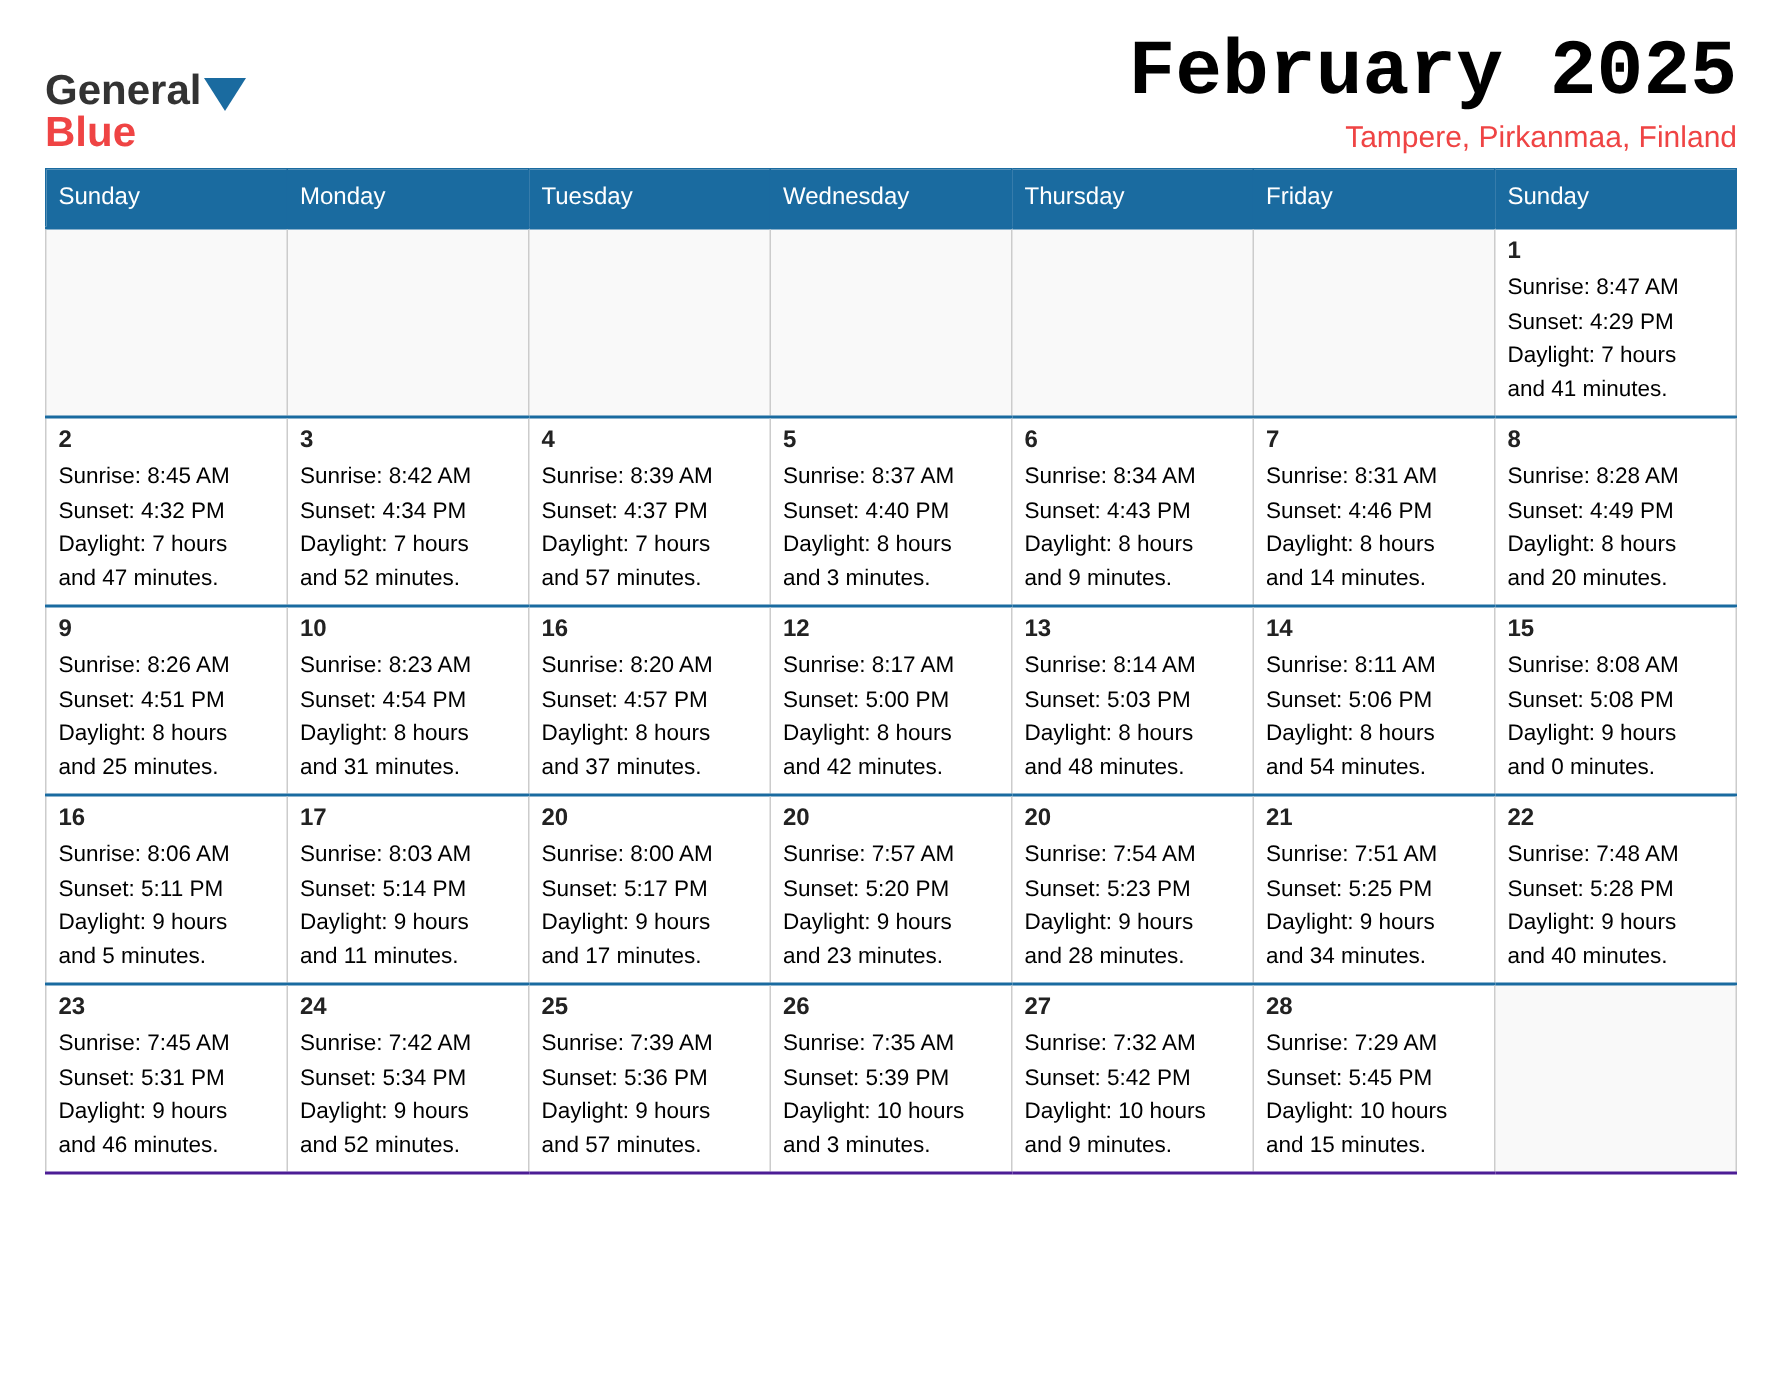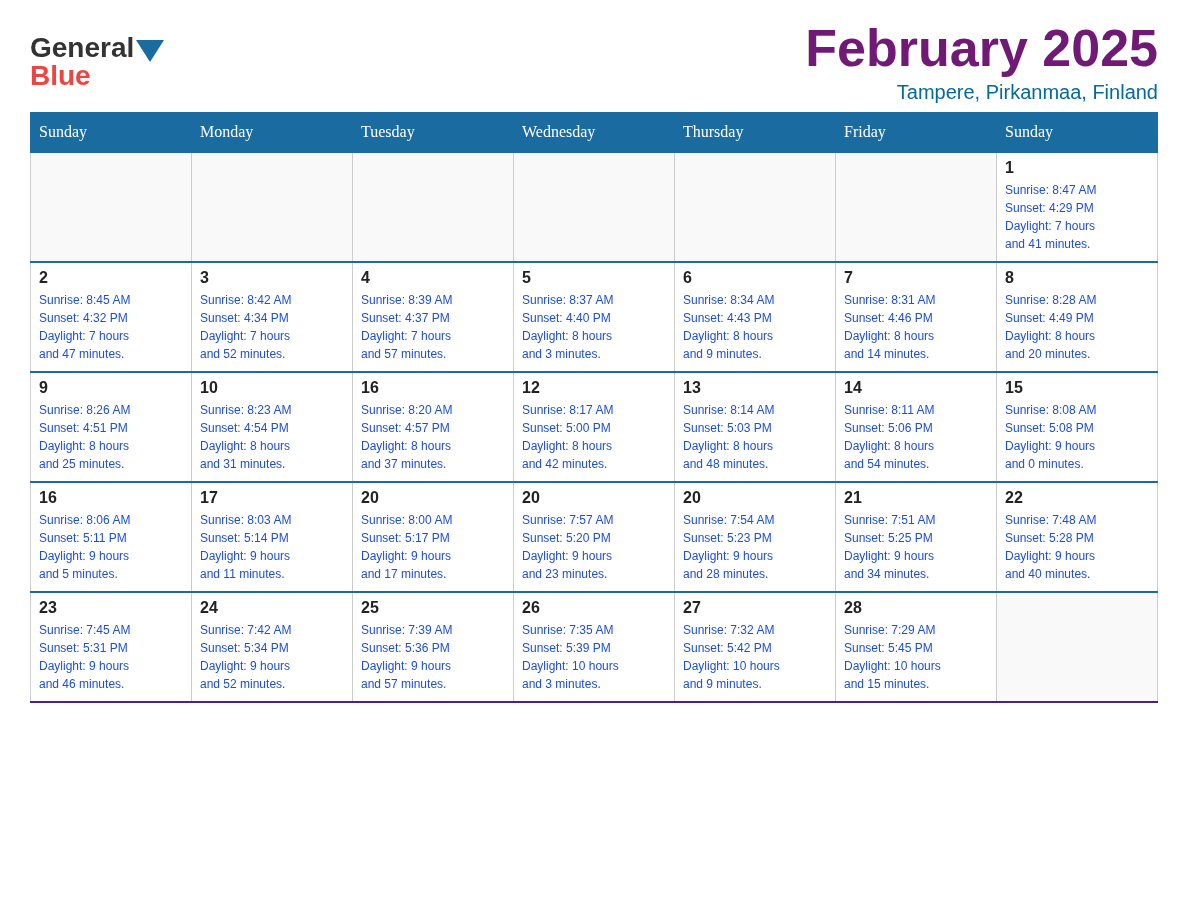--- a/index.html
+++ b/index.html
@@ -6,21 +6,21 @@
     body {
       font-family: Arial, sans-serif;
       background: #fff;
       width: 1188px;
       min-height: 918px;
       padding: 20px 30px;
     }
     .header {
       display: flex;
       justify-content: space-between;
-      align-items: center;
+      align-items: flex-end;
     }
     .logo {
       display: flex;
       flex-direction: column;
       align-items: flex-start;
     }
     .logo-top {
       display: flex;
       align-items: center;
     }
@@ -43,42 +43,42 @@
       font-weight: bold;
       color: #ef4444;
       margin-top: -4px;
     }
     .title-block {
       text-align: right;
     }
     .month-title {
       font-size: 52px;
       font-weight: bold;
-      color: #701a75;
+      color: #000000;
       line-height: 1.1;
+      font-family: Liberation Mono, monospace;
     }
     .location {
       font-size: 20px;
-      color: #0369a1;
+      color: #ef4444;
       margin-top: 4px;
     }
     .calendar {
       width: 100%;
       border-collapse: collapse;
       margin-top: 8px;
     }
     .calendar th {
       background-color: #1a6ba0;
       color: #fff;
       font-size: 16px;
       font-weight: normal;
       padding: 10px 8px;
       text-align: left;
       border: 1px solid #1a6ba0;
-      font-family: Liberation Serif, serif;
     }
     .calendar td {
       vertical-align: top;
       border: 1px solid #ccc;
       padding: 6px 8px;
       width: 14.28%;
       min-height: 110px;
       height: 110px;
     }
     .calendar tr:first-child td {
@@ -88,22 +88,22 @@
       border-top: 2px solid #1a6ba0;
     }
     .day-num {
       font-size: 16px;
       font-weight: bold;
       color: #222;
       display: block;
       margin-bottom: 4px;
     }
     .day-info {
-      font-size: 12px;
-      color: #1d4ed8;
+      font-size: 15px;
+      color: #000000;
       line-height: 1.5;
     }
     .empty-cell {
       background: #f9f9f9;
     }
     .last-row td {
       border-bottom: 2px solid #4c1d95;
     }
   </style>
 </head>

